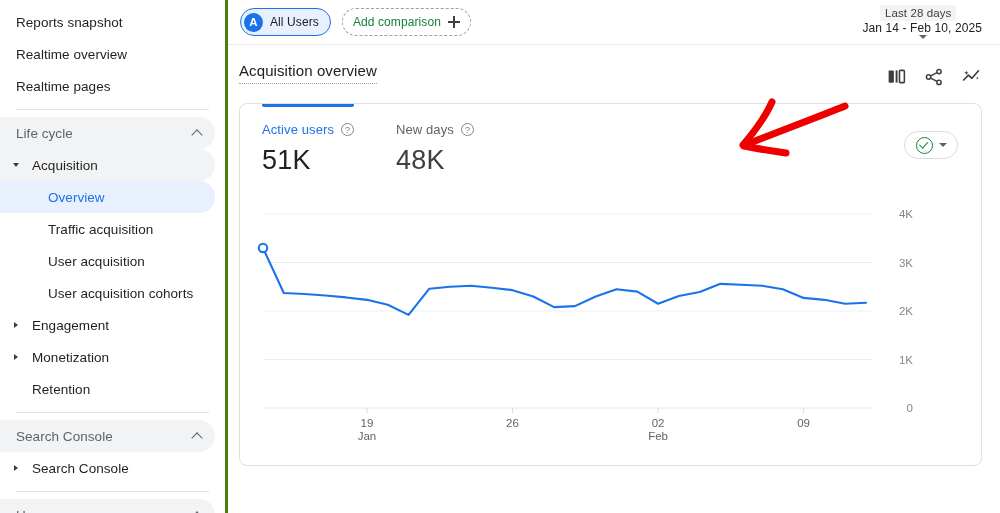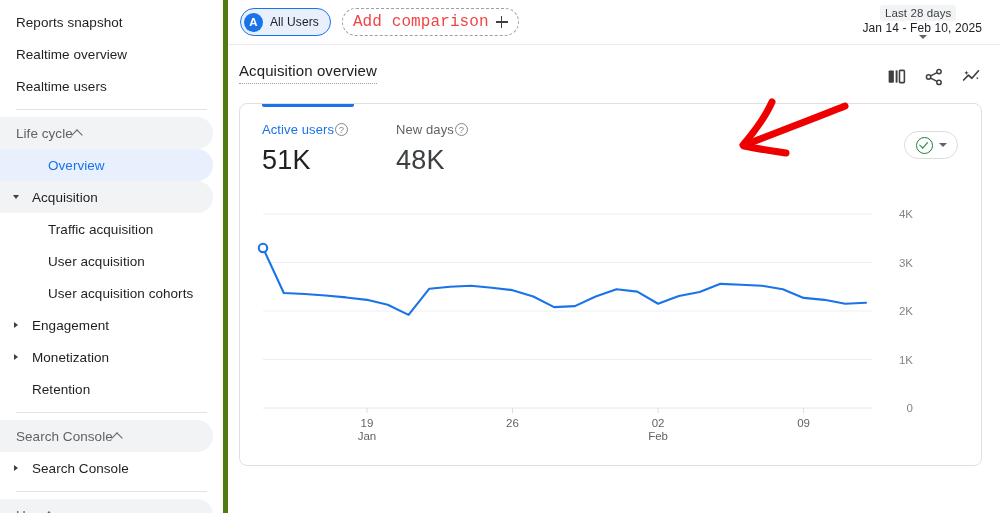--- a/index.html
+++ b/index.html
@@ -19,21 +19,21 @@
     width: 1000px;
     height: 513px;
     display: flex;
   }
 
   
   .sidebar {
     width: 228px;
     height: 513px;
     background: #ffffff;
-    border-right: 5px solid #4d7c0f;
+    border-right: 3px solid #4d7c0f;
     box-sizing: border-box;
     position: relative;
     flex: 0 0 228px;
     overflow: hidden;
   }
   .nav-item {
     height: 32px;
     display: flex;
     align-items: center;
     border-radius: 0 16px 16px 0;
@@ -47,20 +47,21 @@
     color: #1f1f1f;
     letter-spacing: 0.05px;
     white-space: nowrap;
   }
   .nav-item.pad-l16 .nav-label { padding-left: 16px; }
   .nav-item.pad-l32 .nav-label { padding-left: 32px; }
   .nav-item.pad-l48 .nav-label { padding-left: 48px; }
 
   .nav-item.section {
     background: #f1f3f4;
+    justify-content: space-between;
     padding-right: 12px;
   }
   .nav-item.section .nav-label {
     color: #5f6368;
     font-size: 13.5px;
   }
   .nav-item.group {
     background: #f1f3f4;
   }
   .nav-item.selected {
@@ -154,24 +155,23 @@
     display: inline-flex;
     align-items: center;
     height: 26px;
     border: 1px dashed #9aa0a6;
     border-radius: 14px;
     padding: 0 10px;
     margin-left: 11px;
     cursor: pointer;
   }
   .chip-add .chip-text {
-    font-size: 16px;
-    color: #ef4444;
+    font-size: 12px;
+    color: #15803d;
     letter-spacing: 0.1px;
-    font-family: Liberation Mono, monospace;
   }
   .plus-icon {
     margin-left: 7px;
     width: 12px; height: 12px;
     position: relative;
   }
   .plus-icon:before, .plus-icon:after {
     content: "";
     position: absolute;
     background: #3c4043;
@@ -261,21 +261,21 @@
   .metrics {
     display: flex;
     align-items: flex-start;
     padding: 18px 0 0 22px;
   }
   .metric { margin-right: 0; }
   .metric.active-users { width: 134px; }
   .metric-head {
     display: flex;
     align-items: center;
-    gap: 1px;
+    gap: 7px;
     cursor: pointer;
   }
   .metric-name {
     font-size: 13px;
     letter-spacing: 0.1px;
     color: #5f6368;
   }
   .metric.active-users .metric-name { color: #1a73e8; }
   .help-icon {
     width: 13px; height: 13px;
@@ -358,33 +358,33 @@
   <div class="sidebar">
     <div style="height:6px"></div>
     <div id="nav-list">
         <div class="nav-item pad-l16">
           <span class="nav-label">Reports snapshot</span>
         </div>
         <div class="nav-item pad-l16">
           <span class="nav-label">Realtime overview</span>
         </div>
         <div class="nav-item pad-l16">
-          <span class="nav-label">Realtime users</span>
+          <span class="nav-label">Realtime pages</span>
         </div>
         <div class="nav-divider"></div>
         <div class="nav-item pad-l16 section">
           <span class="nav-label">Life cycle</span>
           <span class="chevron-up"></span>
         </div>
-        <div class="nav-item pad-l48 selected">
-          <span class="nav-label">Overview</span>
-        </div>
         <div class="nav-item pad-l32 group">
           <span class="caret-down" style="left: 13px;"></span>
           <span class="nav-label">Acquisition</span>
+        </div>
+        <div class="nav-item pad-l48 selected">
+          <span class="nav-label">Overview</span>
         </div>
         <div class="nav-item pad-l48">
           <span class="nav-label">Traffic acquisition</span>
         </div>
         <div class="nav-item pad-l48">
           <span class="nav-label">User acquisition</span>
         </div>
         <div class="nav-item pad-l48">
           <span class="nav-label">User acquisition cohorts</span>
         </div>

